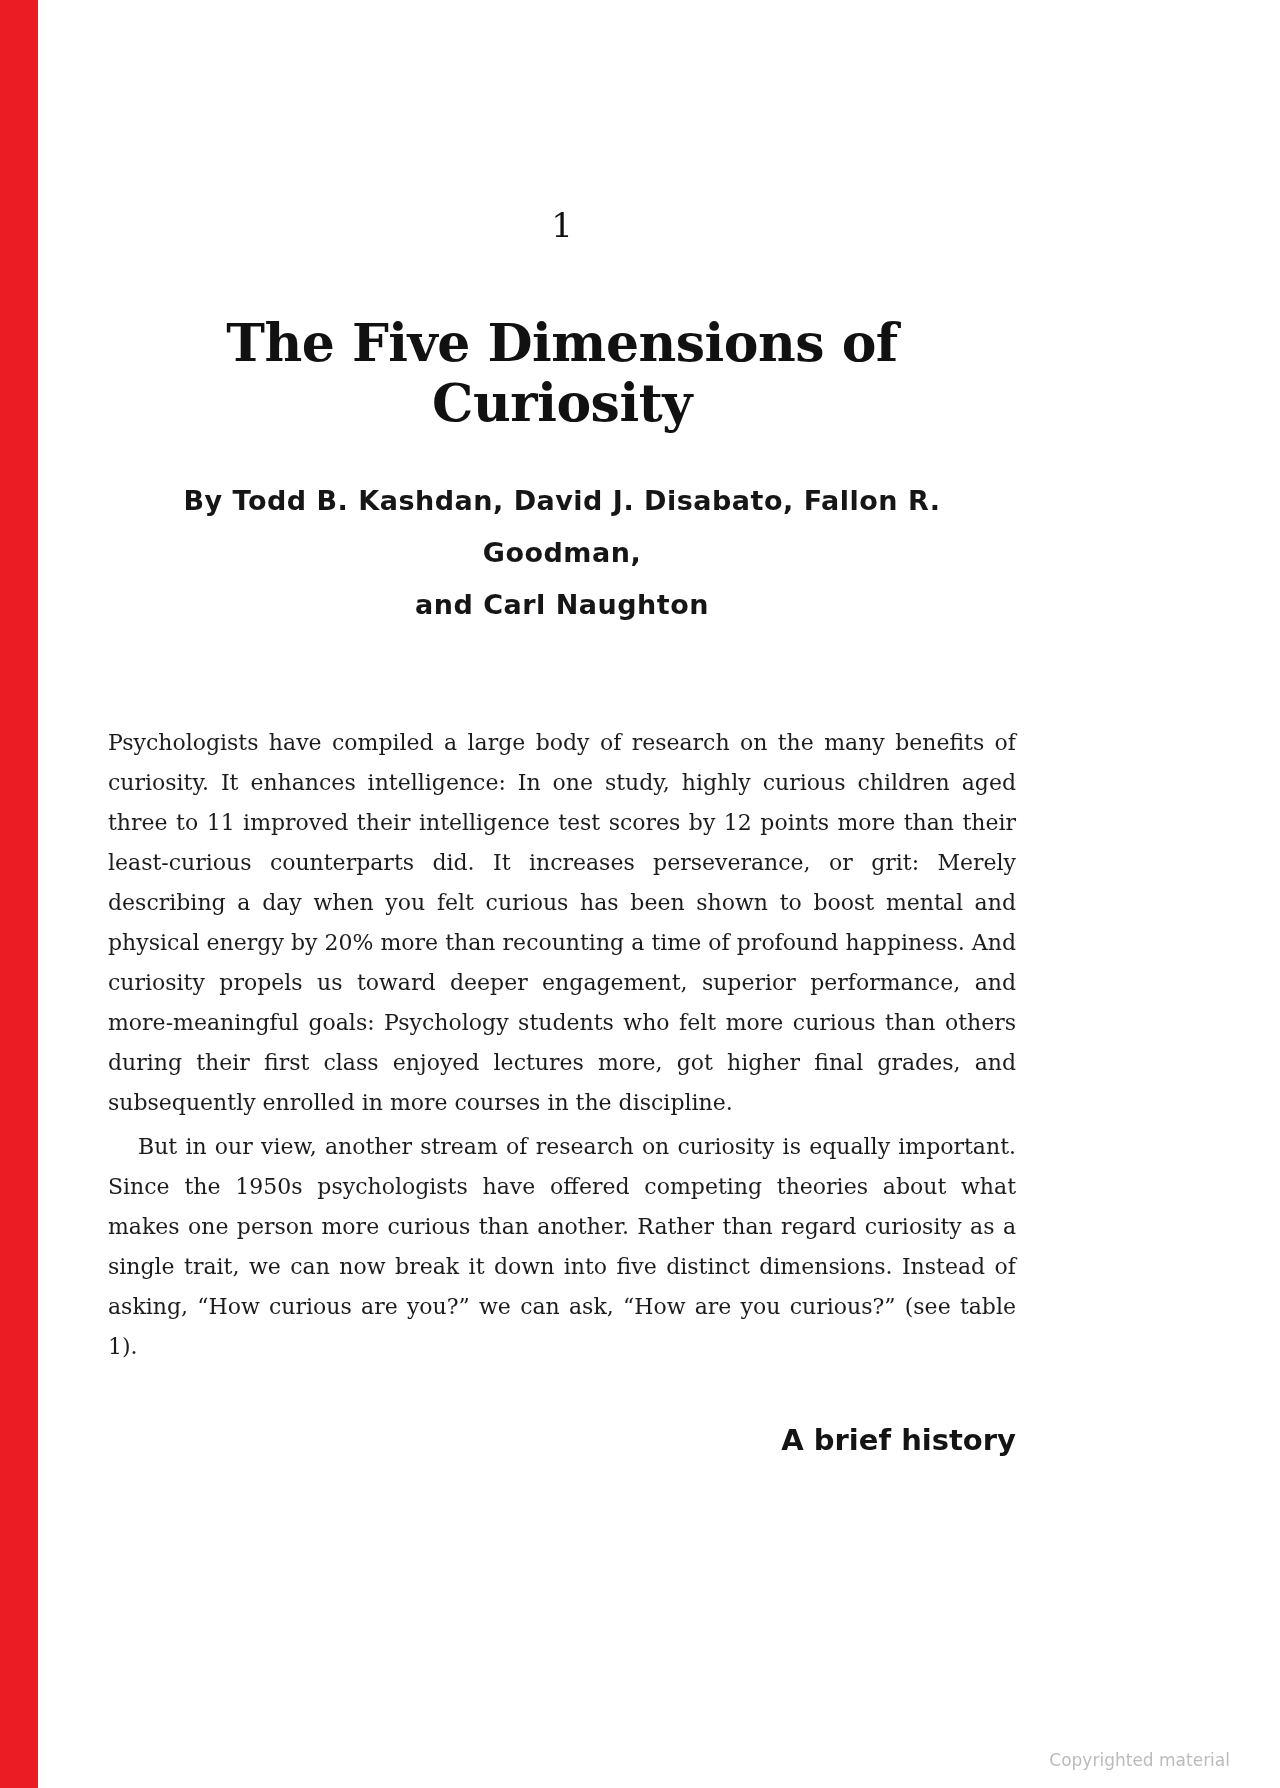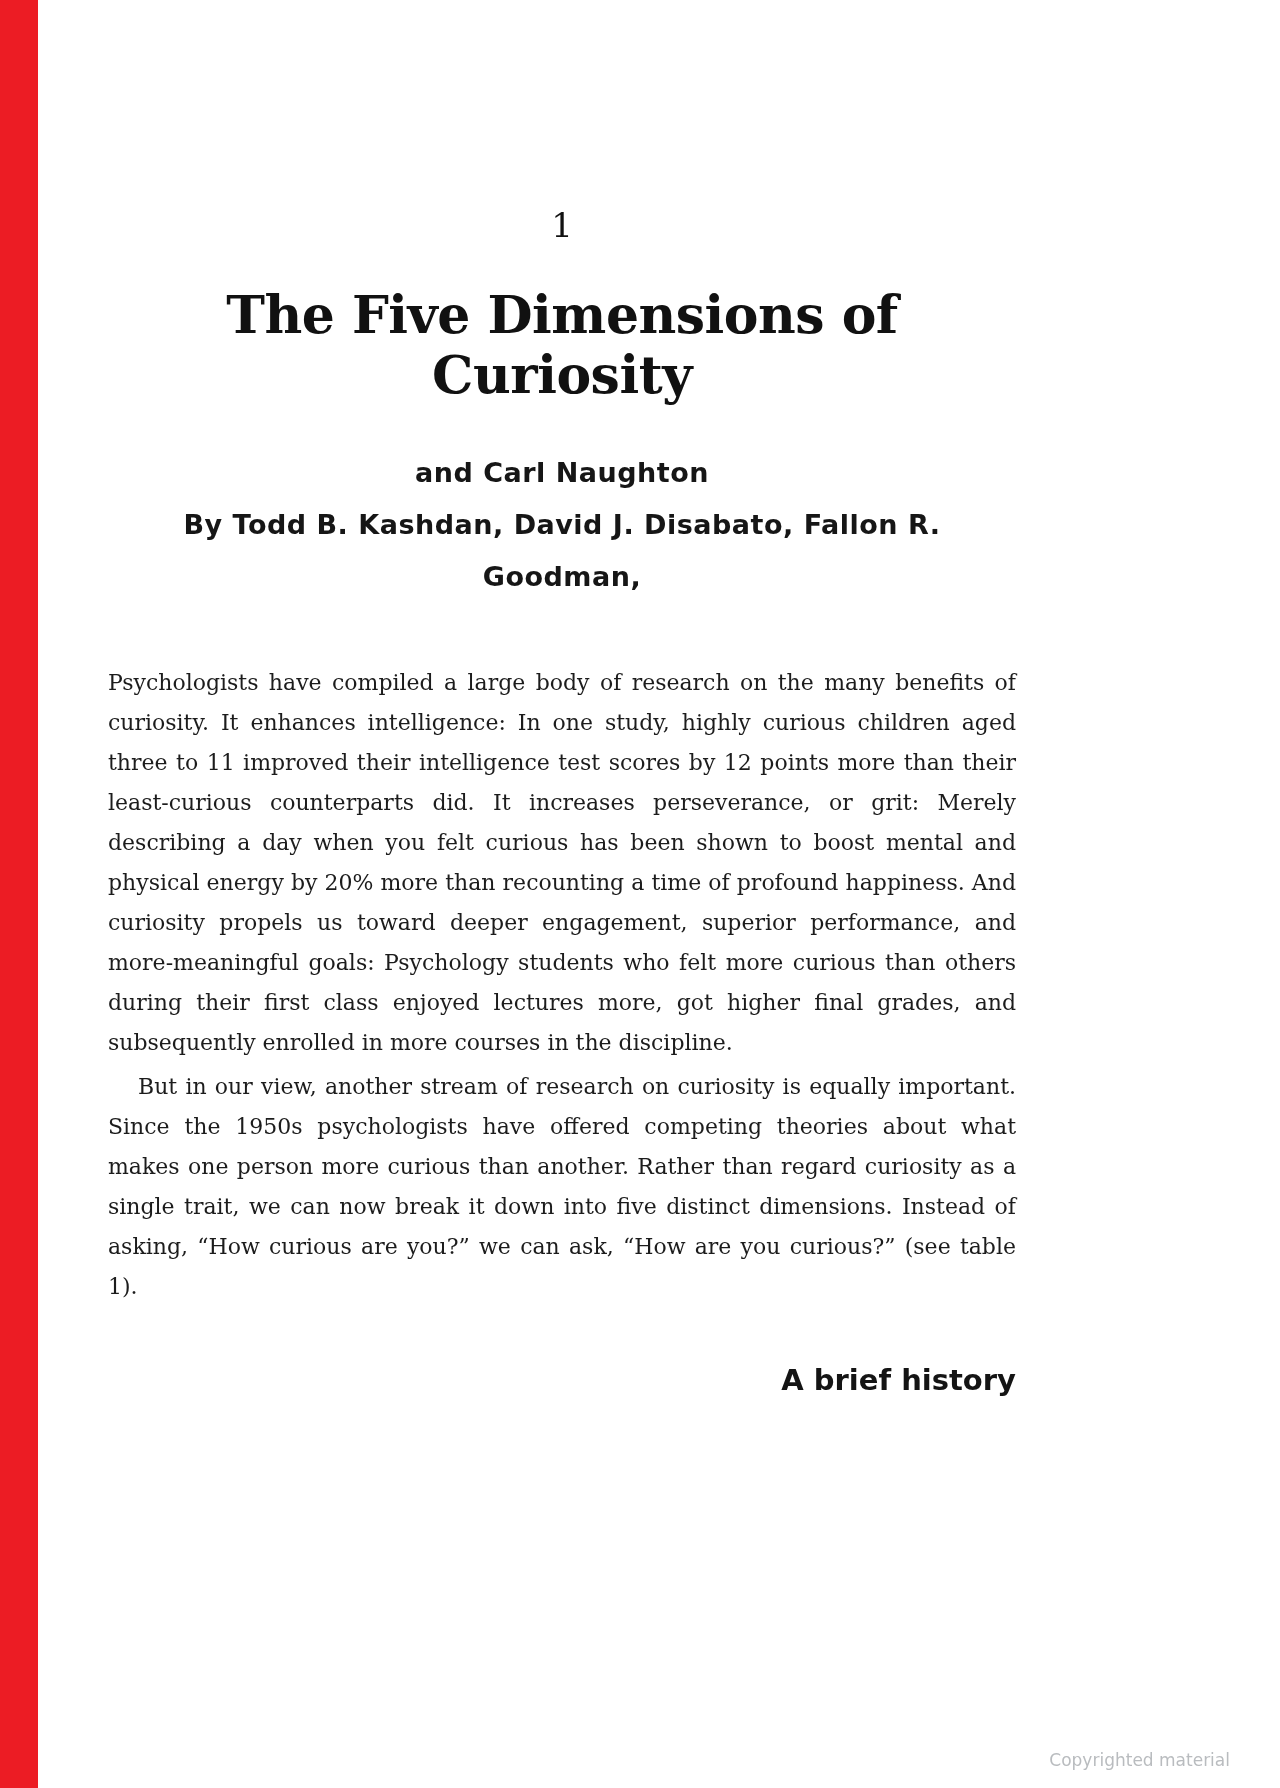--- a/index.html
+++ b/index.html
@@ -33,42 +33,42 @@
   }
   .chapter-number {
     margin-top: 205px;
     text-align: center;
     font-family: "DejaVu Serif", serif;
     font-size: 34px;
     font-weight: 400;
     color: #111111;
   }
   .title {
-    margin-top: 40px;
+    margin-top: 68px;
     text-align: center;
     font-family: "DejaVu Serif", serif;
     font-weight: 700;
     font-size: 52px;
     letter-spacing: -0.5px;
     color: #111111;
     line-height: 1.15;
   }
   .byline {
     margin-top: 42px;
     text-align: center;
     font-family: "DejaVu Sans", sans-serif;
     font-weight: 700;
     font-size: 27px;
     letter-spacing: 0.5px;
     color: #161616;
     line-height: 52px;
   }
   .byline span { display: block; }
   .body-block {
-    margin-top: 60px;
+    margin-top: 92px;
   }
   .body-par {
     font-family: "DejaVu Serif", serif;
     font-size: 22px;
     line-height: 40px;
     text-align: justify;
     color: #1c1c1c;
   }
   .body-par + .body-par {
     margin-top: 4px;
@@ -101,22 +101,22 @@
 
   <div class="edge-bar"></div>
 
   <div class="content">
 
     <div class="chapter-number">1</div>
 
     <h1 class="title">The Five Dimensions of Curiosity</h1>
 
     <div class="byline">
+      <span>By Todd B. Kashdan, David J. Disabato, Fallon R. Goodman,</span>
       <span>and Carl Naughton</span>
-      <span>By Todd B. Kashdan, David J. Disabato, Fallon R. Goodman,</span>
     </div>
 
     <div class="body-block">
       <p class="body-par">Psychologists have compiled a large body of research on the many benefits of curiosity. It enhances intelligence: In one study, highly curious children aged three to 11 improved their intelligence test scores by 12 points more than their least-curious counterparts did. It increases perseverance, or grit: Merely describing a day when you felt curious has been shown to boost mental and physical energy by 20% more than recounting a time of profound happiness. And curiosity propels us toward deeper engagement, superior performance, and more-meaningful goals: Psychology students who felt more curious than others during their first class enjoyed lectures more, got higher final grades, and subsequently enrolled in more courses in the discipline.</p>
       <p class="body-par indent">But in our view, another stream of research on curiosity is equally important. Since the 1950s psychologists have offered competing theories about what makes one person more curious than another. Rather than regard curiosity as a single trait, we can now break it down into five distinct dimensions. Instead of asking, “How curious are you?” we can ask, “How are you curious?” (see table 1).</p>
     </div>
 
     <h2 class="section-heading">A brief history</h2>
 
 

